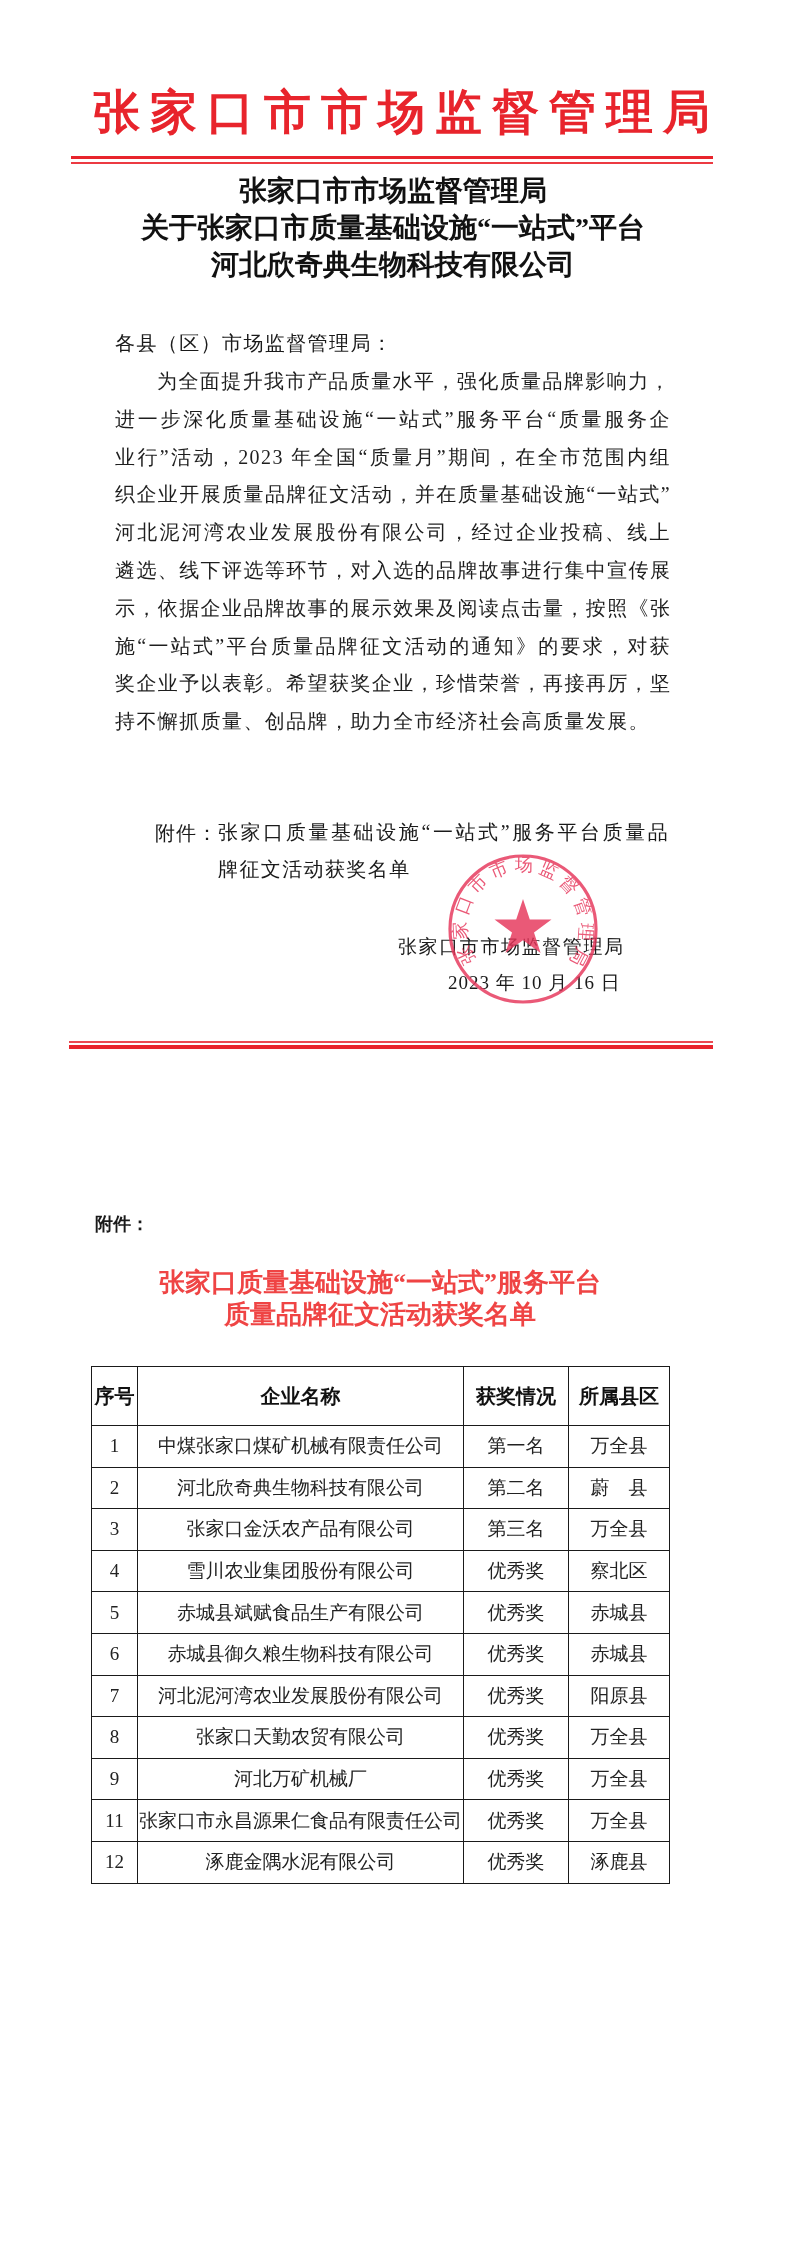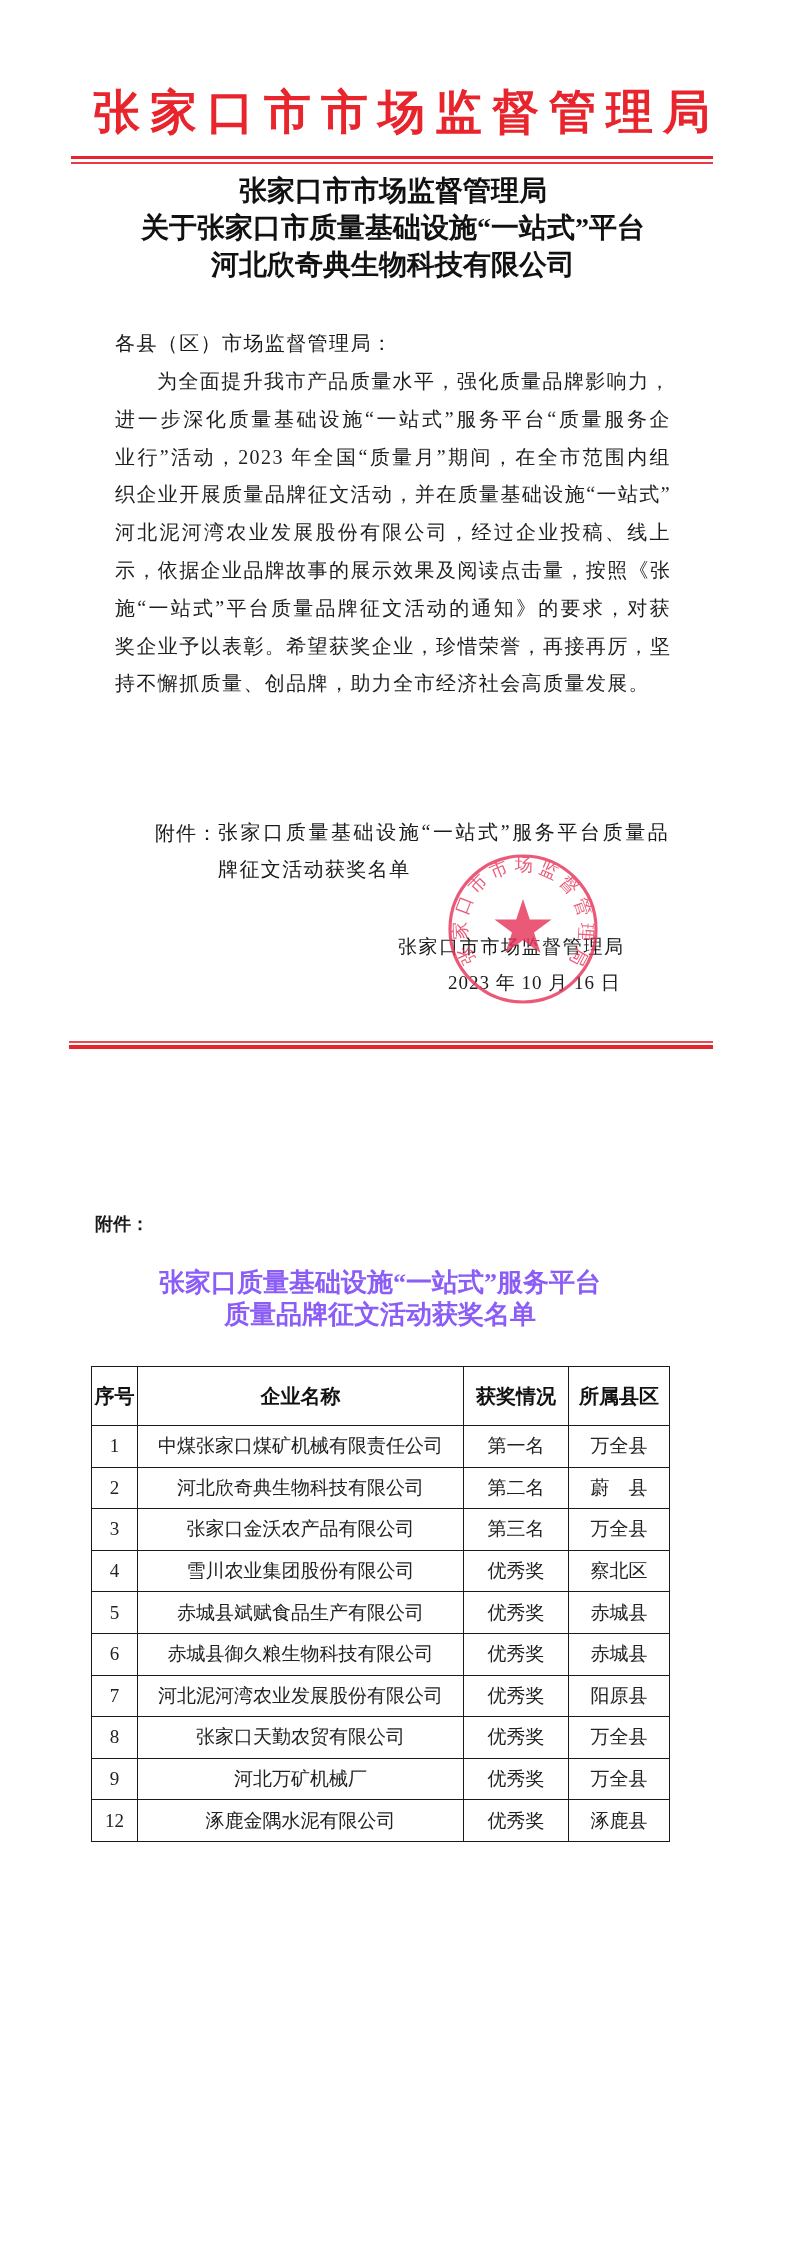--- a/index.html
+++ b/index.html
@@ -40,21 +40,21 @@
     .signature { left: 398px; top: 928px; font-size: 19px; line-height: 38px; letter-spacing: 1.6px; z-index: 1; }
     .date { left: 434px; top: 964px; font-size: 19px; line-height: 38px; letter-spacing: 1px; z-index: 1; margin-left: 14px; }
     .stamp { left: 440px; top: 846px; width: 166px; height: 166px; z-index: 2; opacity: 0.82; }
     
     .p2-label {
       left: 95px; top: 1212px; font-size: 18px; line-height: 24px; font-weight: bold;
       font-family: "DejaVu Sans", "Liberation Sans", sans-serif;
     }
     .p2-title {
       left: 0; width: 760px; top: 1267px; text-align: center;
-      font-size: 26px; line-height: 32px; font-weight: bold; color: #8b5cf6;
+      font-size: 26px; line-height: 32px; font-weight: bold; color: #ef4444;
     }
     .p2-title div { height: 32px; }
     .award-table {
       position: absolute; left: 91px; top: 1366px; width: 578px;
       border-collapse: collapse; table-layout: fixed;
     }
     .award-table th, .award-table td {
       border: 1.6px solid #1a1a1a; text-align: center; padding: 0; white-space: nowrap; overflow: hidden;
     }
     .award-table th {
@@ -79,20 +79,21 @@
 </div>
 
 <div class="abs salutation">各县（区）市场监督管理局：</div>
 
 <div class="abs body-text">
   <div class="line indent">为全面提升我市产品质量水平，强化质量品牌影响力，</div>
   <div class="line">进一步深化质量基础设施“一站式”服务平台“质量服务企</div>
   <div class="line">业行”活动，2023 年全国“质量月”期间，在全市范围内组</div>
   <div class="line">织企业开展质量品牌征文活动，并在质量基础设施“一站式”</div>
   <div class="line">河北泥河湾农业发展股份有限公司，经过企业投稿、线上</div>
+  <div class="line">遴选、线下评选等环节，对入选的品牌故事进行集中宣传展</div>
   <div class="line">示，依据企业品牌故事的展示效果及阅读点击量，按照《张</div>
   <div class="line">施“一站式”平台质量品牌征文活动的通知》的要求，对获</div>
   <div class="line">奖企业予以表彰。希望获奖企业，珍惜荣誉，再接再厉，坚</div>
   <div class="line last">持不懈抓质量、创品牌，助力全市经济社会高质量发展。</div>
 </div>
 
 <div class="abs att-label">附件：</div>
 <div class="abs att-lines">
   <div class="l1">张家口质量基础设施“一站式”服务平台质量品</div>
   <div class="l2">牌征文活动获奖名单</div>
@@ -188,19 +189,25 @@
       <td>优秀奖</td>
       <td>万全县</td>
     </tr>
     <tr>
       <td class="no">9</td>
       <td>河北万矿机械厂</td>
       <td>优秀奖</td>
       <td>万全县</td>
     </tr>
     <tr>
+      <td class="no">11</td>
+      <td>张家口市永昌源果仁食品有限责任公司</td>
+      <td>优秀奖</td>
+      <td>万全县</td>
+    </tr>
+    <tr>
       <td class="no">12</td>
       <td>涿鹿金隅水泥有限公司</td>
       <td>优秀奖</td>
       <td>涿鹿县</td>
     </tr>
   </tbody>
 </table>
 
 </body></html>

